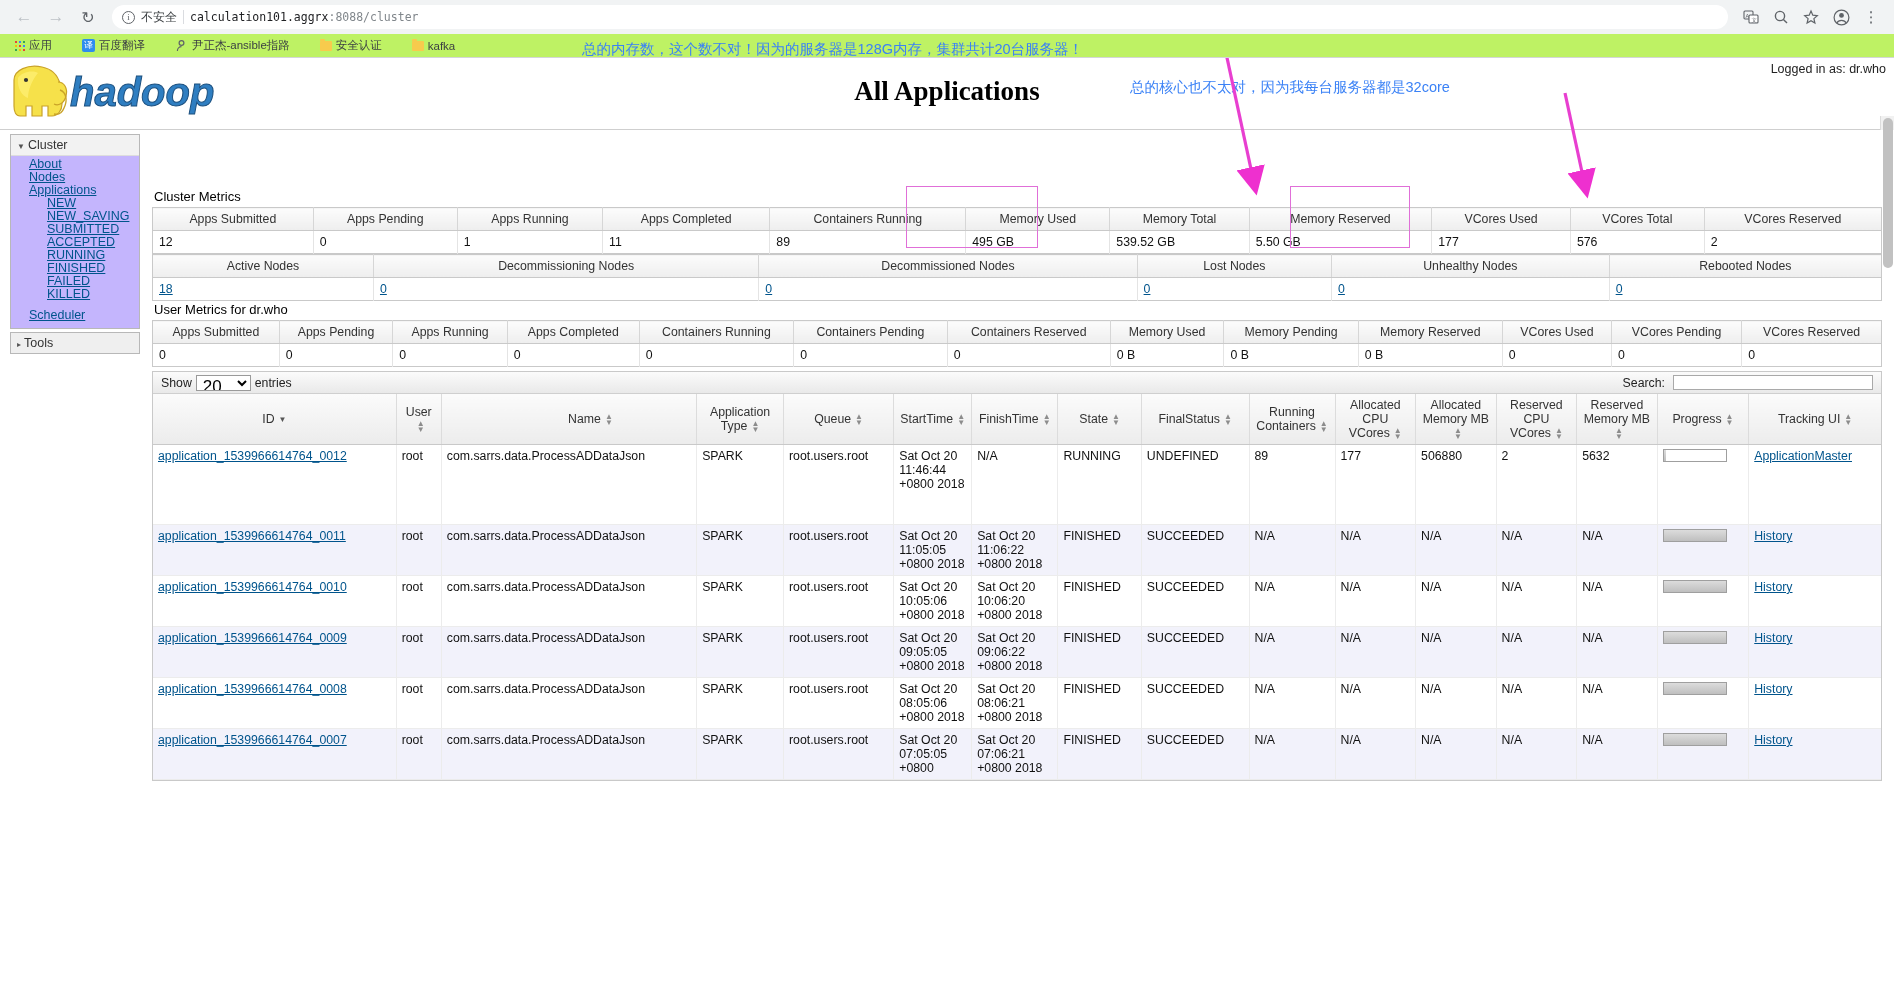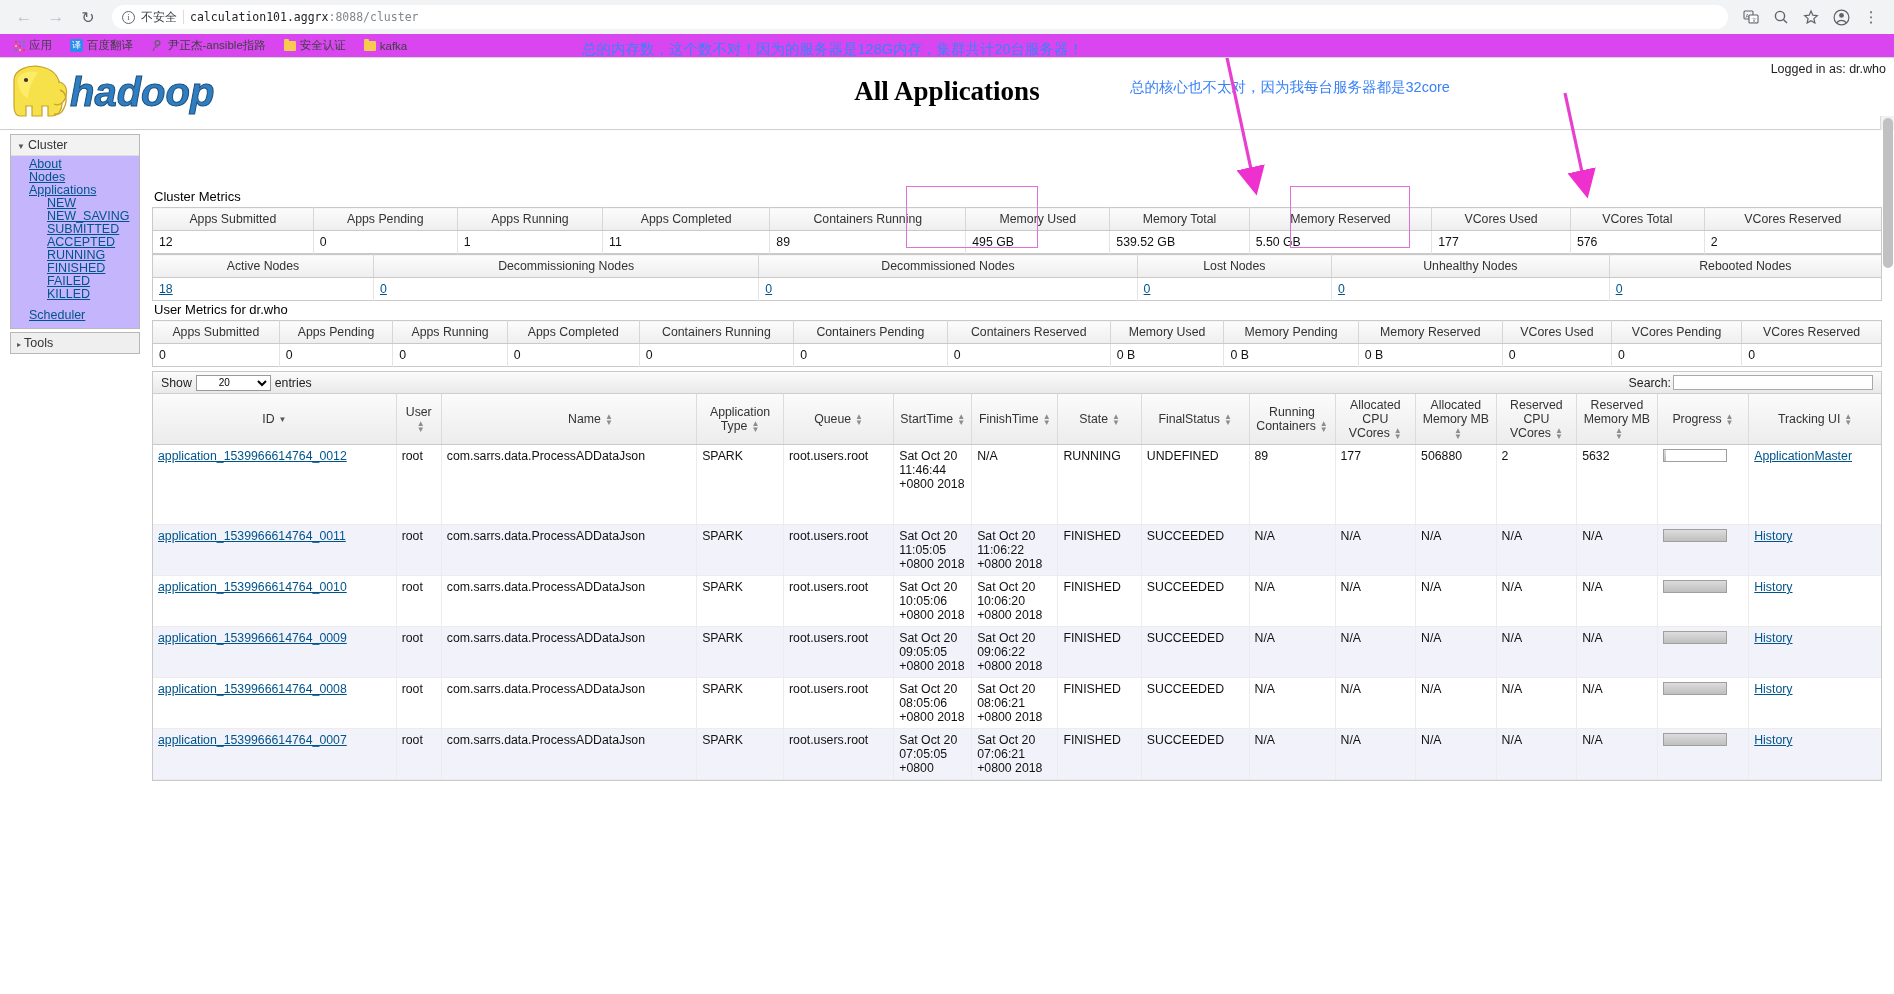--- a/index.html
+++ b/index.html
@@ -38,22 +38,22 @@
   #omni-sep { width:1px; height:14px; background:#dadce0; }
   #url-text {
     font-family:"DejaVu Sans Mono", monospace; font-size:11.5px;
     color:#202124; white-space:nowrap;
   }
   #url-text .dim { color:#80868b; }
   .tb-right { width:26px; height:26px; display:flex; align-items:center;
     justify-content:center; color:#5f6368; flex:none; cursor:pointer; }
 
   #bookmarks {
-    height:24px; background:#d946ef; display:flex; align-items:center;
-    padding:0 8px; gap:6px; border-bottom:1px solid #d4d6d8;
+    height:24px; background:#bef264; display:flex; align-items:center;
+    padding:0 8px; gap:18px; border-bottom:1px solid #d4d6d8;
   }
   .bm {
     display:flex; align-items:center; gap:4px; padding:2px 6px;
     font-size:11.5px; color:#3c4043; white-space:nowrap; cursor:pointer;
     border-radius:3px;
   }
   .bm-grid {
     width:11px; height:11px; flex:none;
     background:
       radial-gradient(circle at 2px 2px, #ea4335 1.1px, transparent 1.2px),
@@ -153,24 +153,24 @@
   #apps-wrap { margin-top:4px; border:1px solid #c9c9c9; }
   #apps-bar {
     background:linear-gradient(#fbfbfb,#e9e9e9);
     border-bottom:1px solid #cfcfcf;
     height:22px; display:flex; align-items:center;
     padding:0 8px; font-size:12.3px; color:#222;
     justify-content:space-between;
   }
   .show-entries { display:flex; align-items:center; gap:4px; }
   select.entries {
-    font-family:"Liberation Sans", sans-serif; font-size:10px;
-    height:16px; padding:0 18px; border:1px solid #9a9a9a; background:#fff;
-  }
-  .search-box { display:flex; align-items:center; gap:2px; }
+    font-family:"Liberation Sans", sans-serif; font-size:17px;
+    height:16px; padding:0 2px; border:1px solid #9a9a9a; background:#fff;
+  }
+  .search-box { display:flex; align-items:center; gap:8px; }
   .search-box input {
     height:15px; width:200px; border:1px solid #a9a9a9;
     font-size:11px; padding:0 3px; font-family:"Liberation Sans", sans-serif;
   }
   table.apps { border-collapse:collapse; width:100%; background:#fff; }
   table.apps thead th {
     background:linear-gradient(#fbfbfb,#ececec);
     border-right:1px solid #dcdcdc;
     border-bottom:1px solid #c9c9c9;
     font-weight:normal; font-size:12.3px; color:#333;

